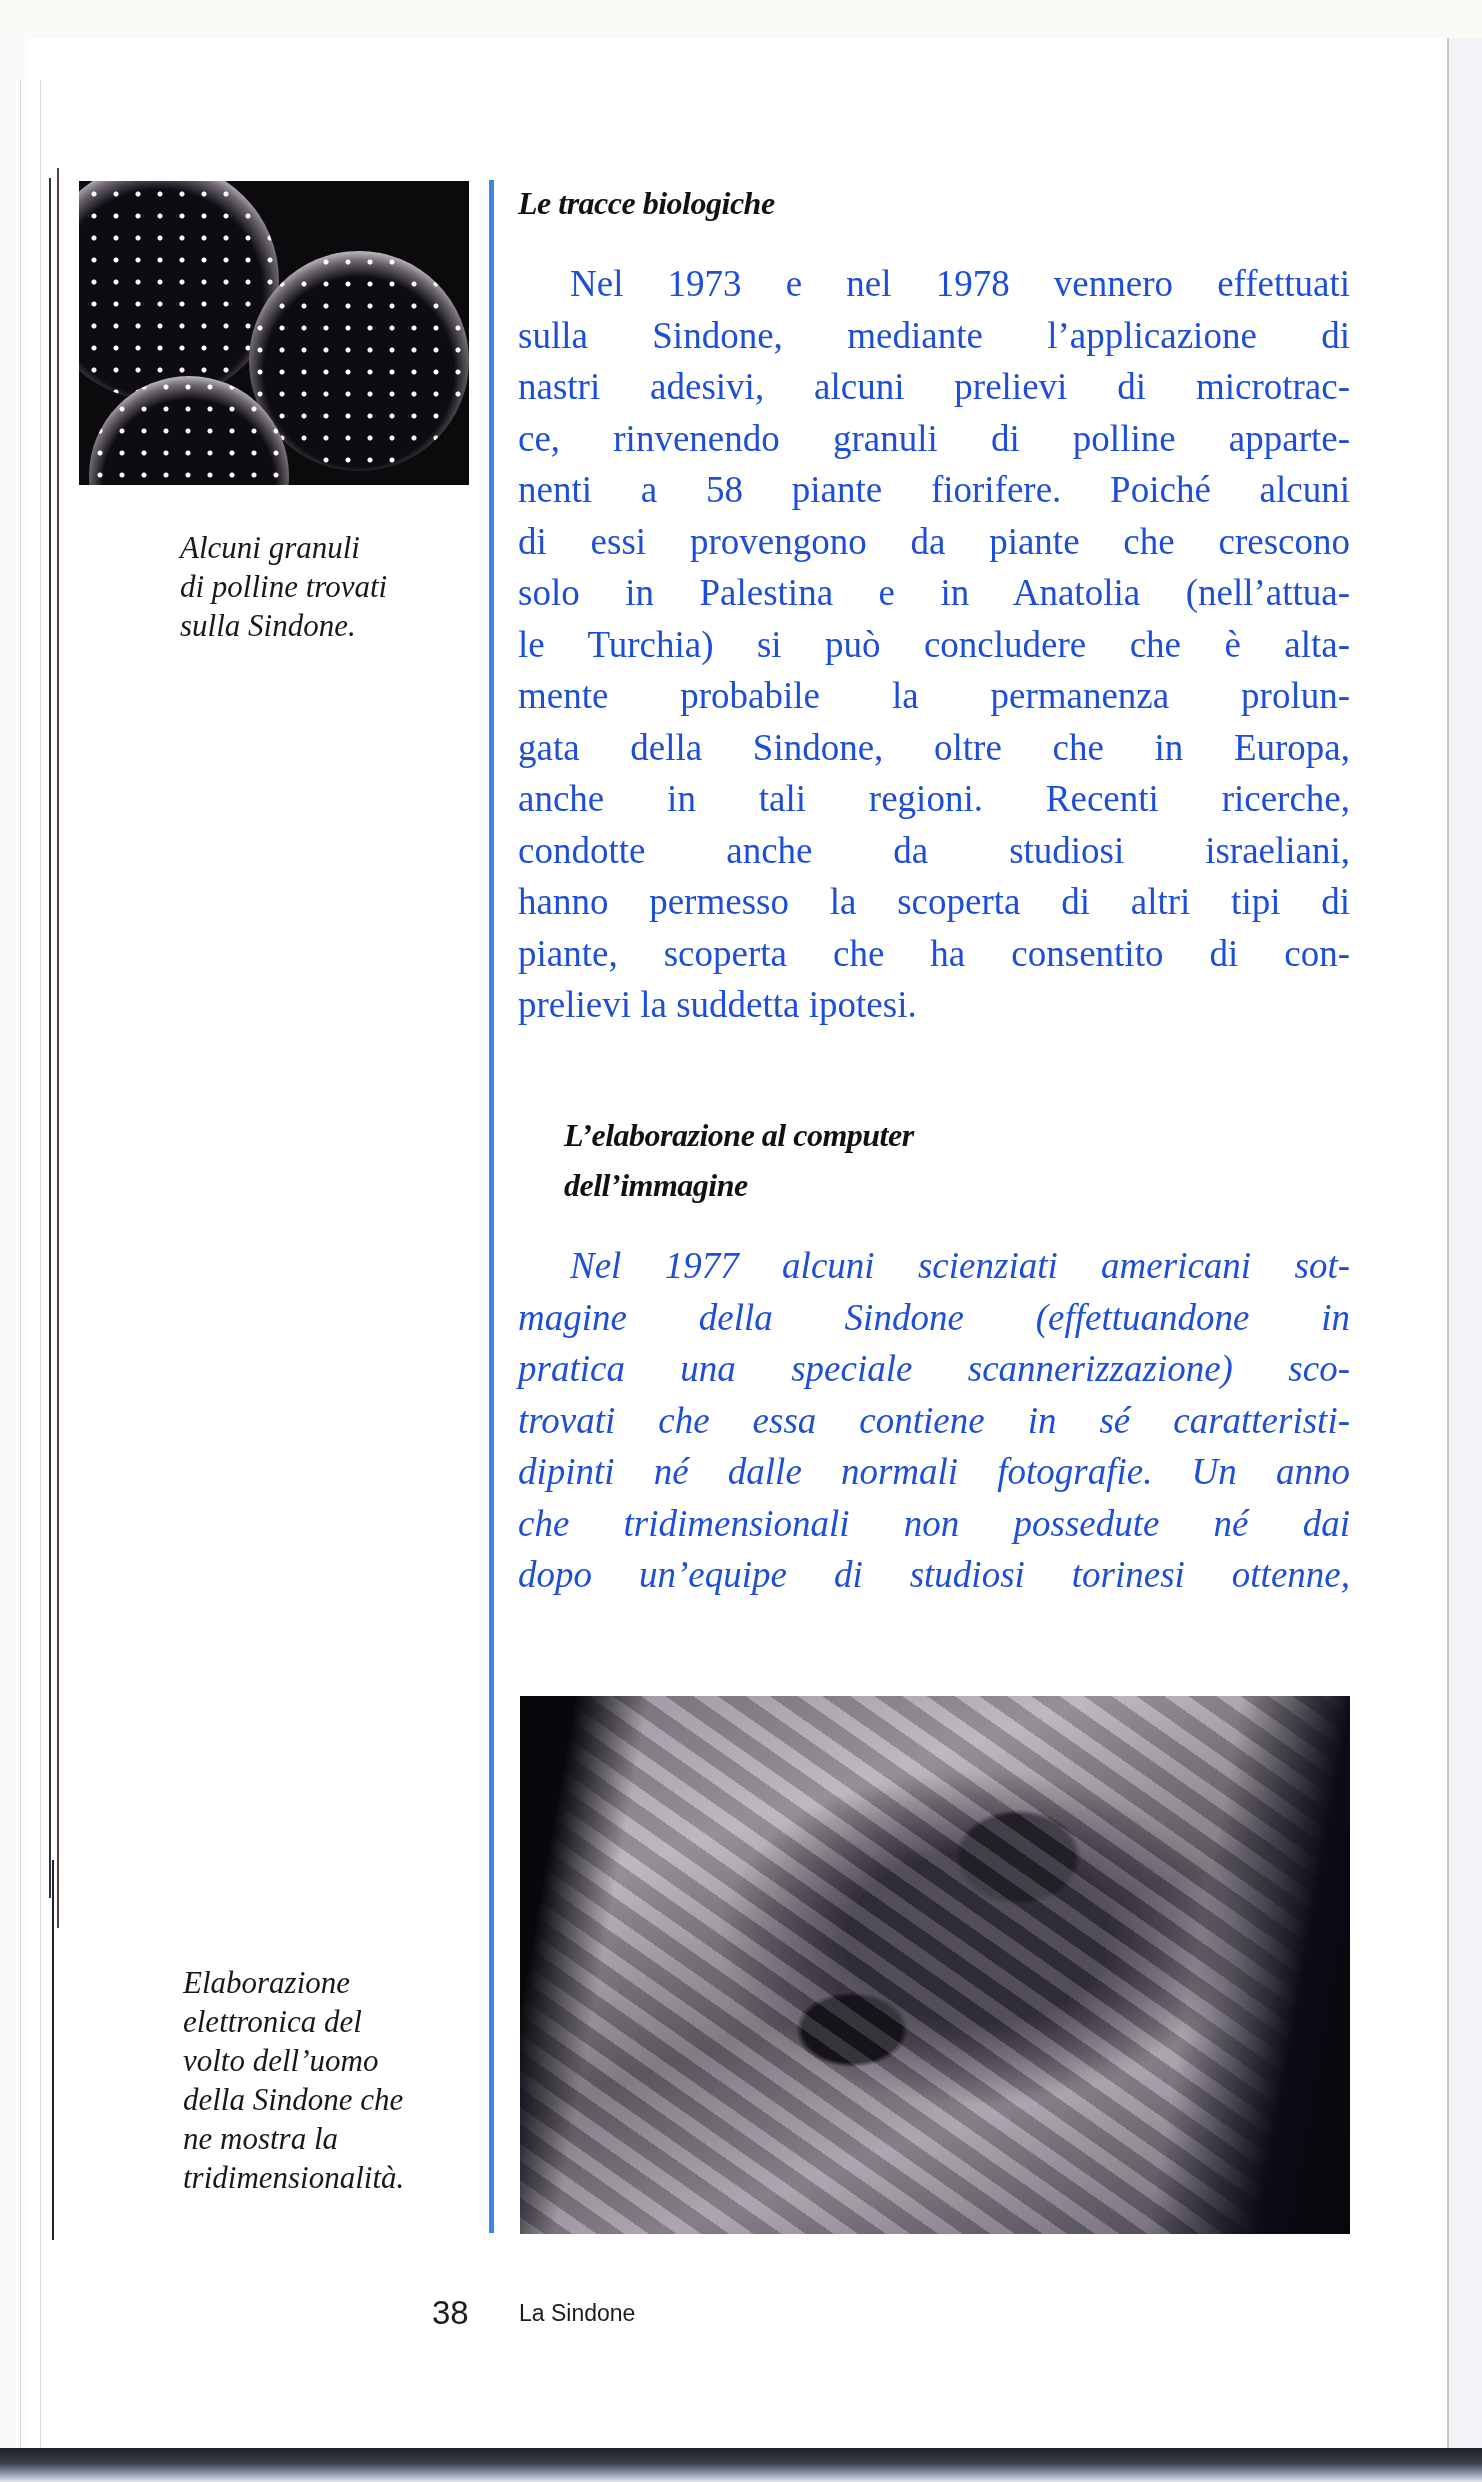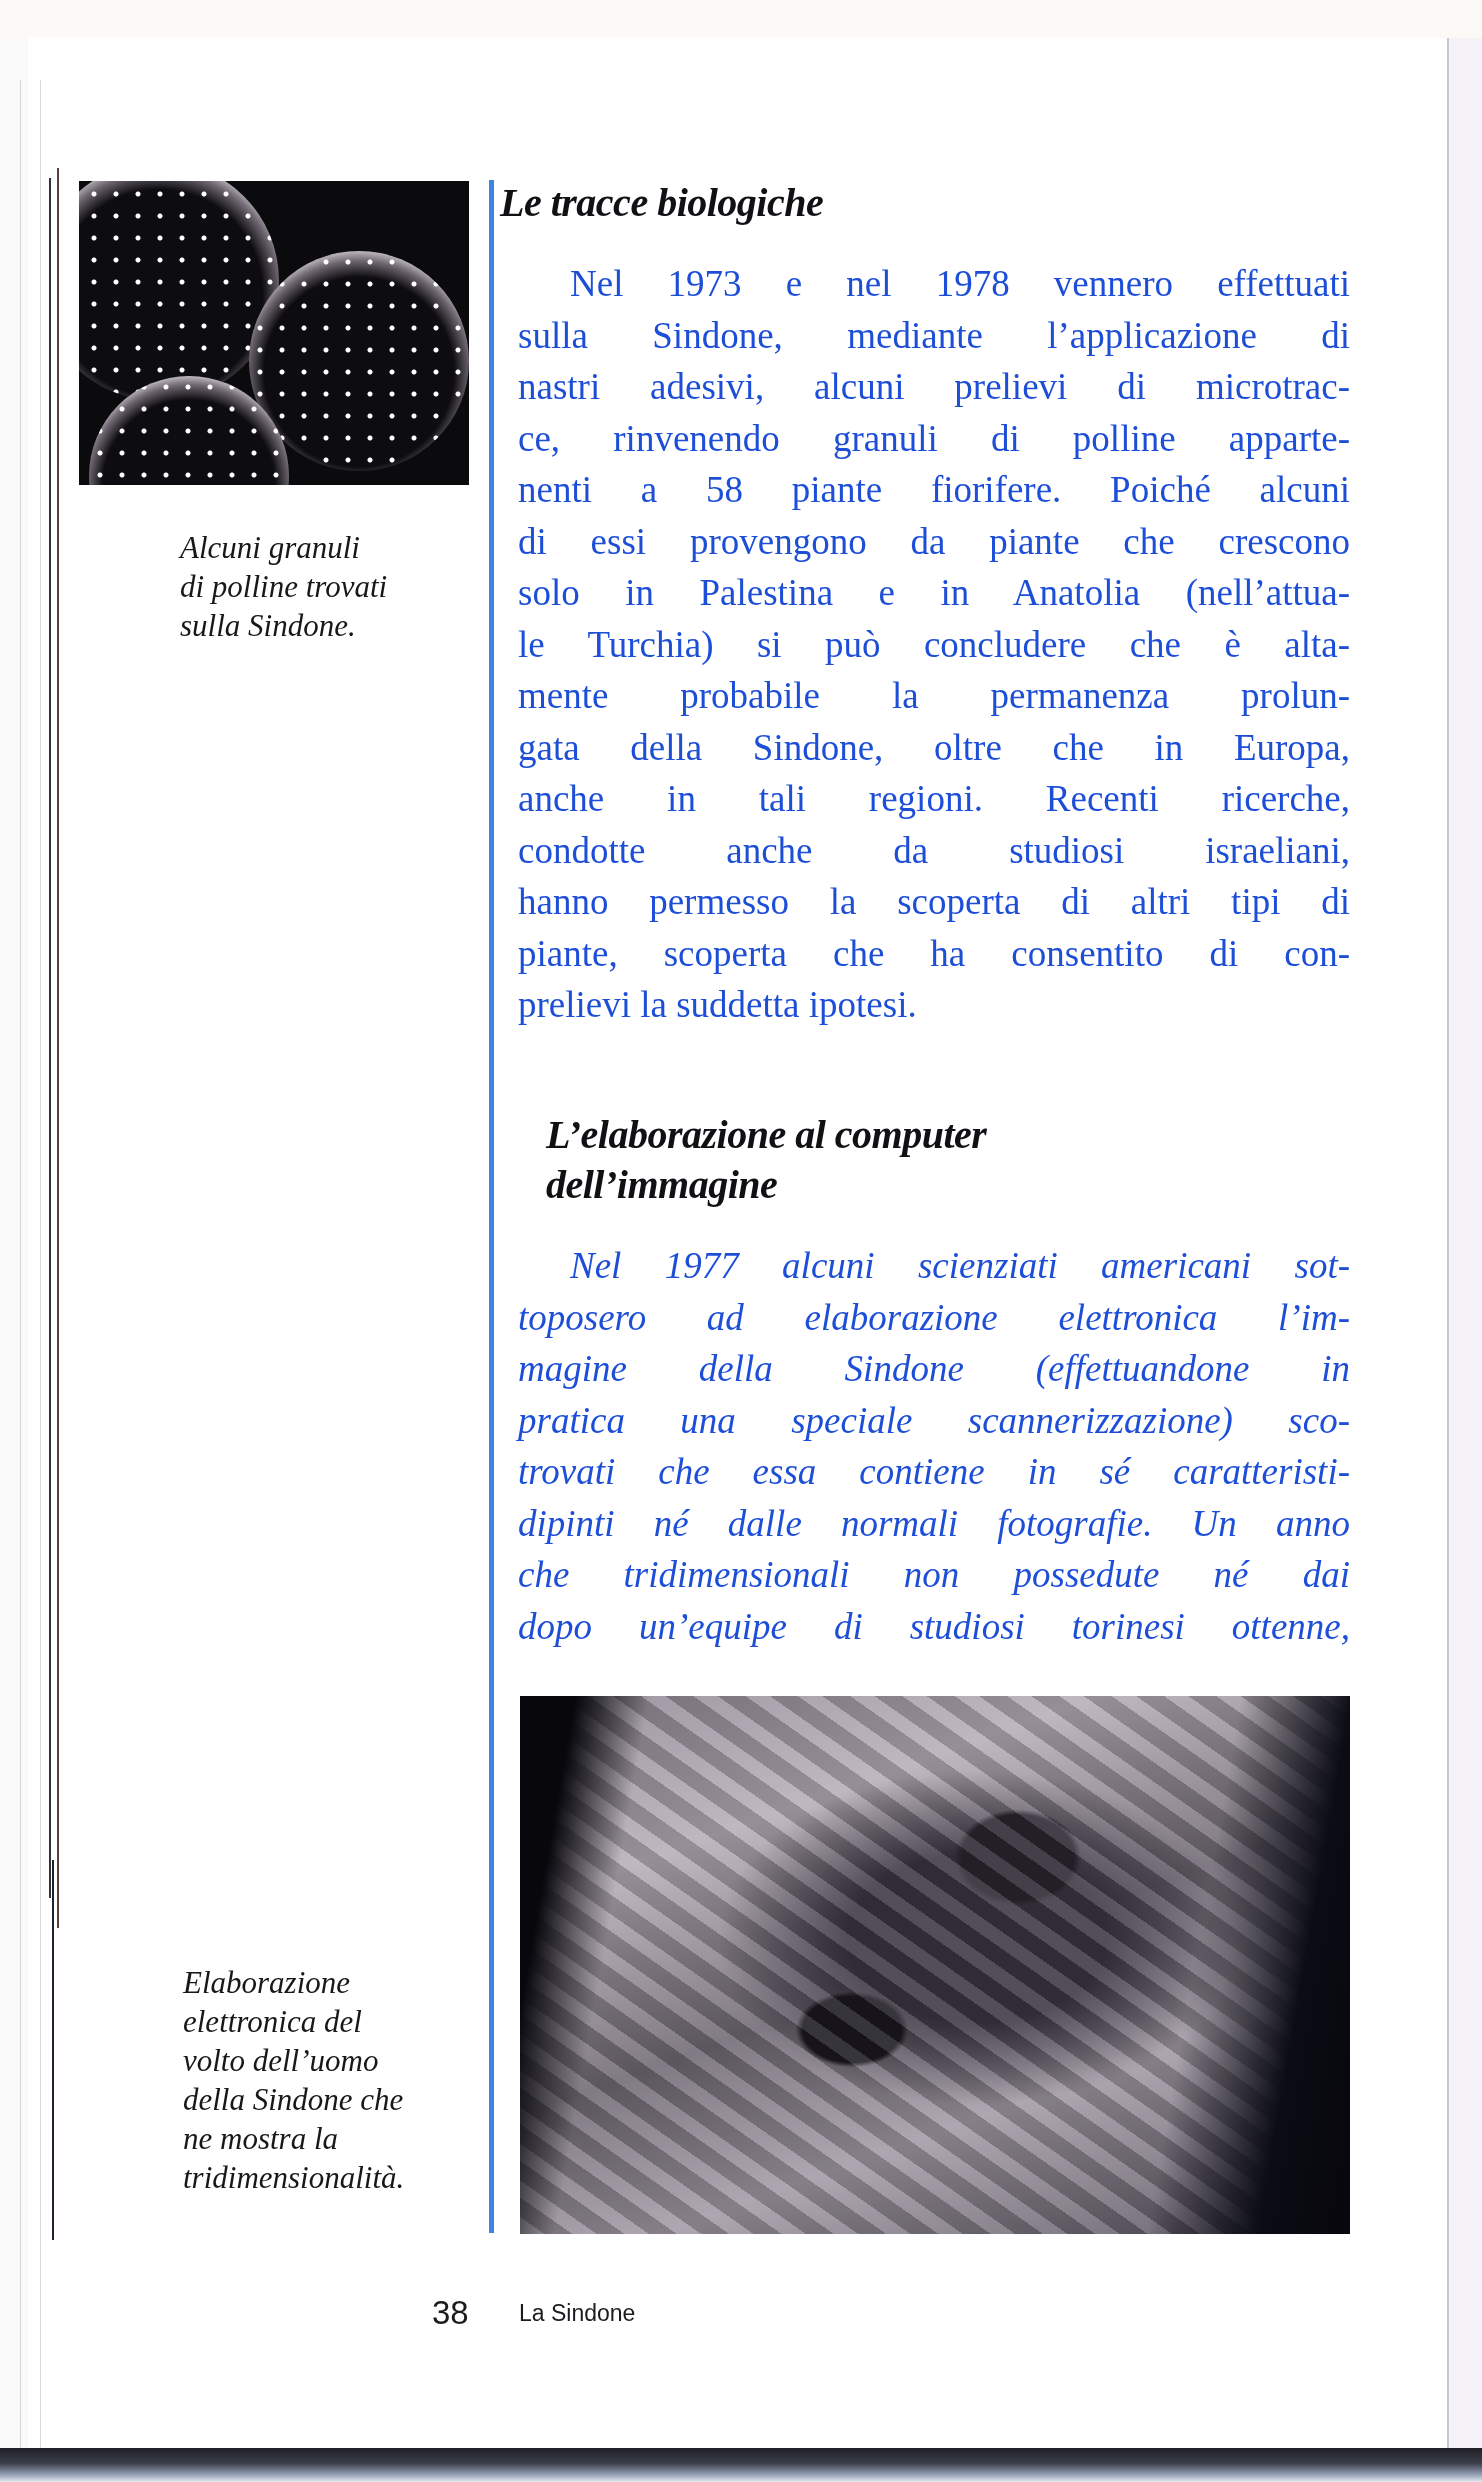--- a/index.html
+++ b/index.html
@@ -48,22 +48,22 @@
       repeating-linear-gradient(35deg, rgba(255,255,255,0.12) 0 14px, rgba(0,0,0,0.18) 14px 30px),
       radial-gradient(ellipse at 60% 30%, #2a2630 0 8%, transparent 9%),
       radial-gradient(ellipse at 40% 62%, #1b1820 0 7%, transparent 8%),
       radial-gradient(ellipse at 55% 45%, #3b3642 0 20%, transparent 40%),
       linear-gradient(160deg, #8d8591 0%, #b7aeb8 25%, #6f6873 50%, #a39ba6 70%, #4f4955 100%);
   }
 
   .blue-rule { position: absolute; left: 489px; top: 180px; width: 5px; height: 2053px; background: #3d86e0; }
 
   .heading {
-    position: absolute; left: 500px; font-weight: bold; font-style: italic;
-    font-size: 40px; line-height: 50px; color: #121014; letter-spacing: -0.5px;
+    position: absolute; left: 518px; font-weight: bold; font-style: italic;
+    font-size: 32px; line-height: 50px; color: #121014; letter-spacing: -0.5px;
   }
   .h1 { top: 178px; }
   .h2 { top: 1110px; width: 700px; margin-left: 46px; }
 
   .para {
     position: absolute; left: 518px; width: 832px;
     font-size: 37px; line-height: 51.5px; text-align: justify; color: #1d4ed8;
   }
   .para span.line { display: block; text-align: justify; text-align-last: justify; white-space: nowrap; }
   .para span.line.last { text-align-last: left; }
@@ -135,21 +135,20 @@
   <span class="line last">prelievi la suddetta ipotesi.</span>
 </div>
 
 <div class="heading h2">
   <div>L’elaborazione al computer</div>
   <div>dell’immagine</div>
 </div>
 
 <div class="para p2">
   <span class="line indent">Nel 1977 alcuni scienziati americani sot-</span>
-  <span class="line">toposero ad elaborazione elettronica l’im-</span>
   <span class="line">magine della Sindone (effettuandone in</span>
   <span class="line">pratica una speciale scannerizzazione) sco-</span>
   <span class="line">trovati che essa contiene in sé caratteristi-</span>
   <span class="line">dipinti né dalle normali fotografie. Un anno</span>
   <span class="line">che tridimensionali non possedute né dai</span>
   <span class="line">dopo un’equipe di studiosi torinesi ottenne,</span>
 </div>
 
 <div class="photo face"></div>
 

